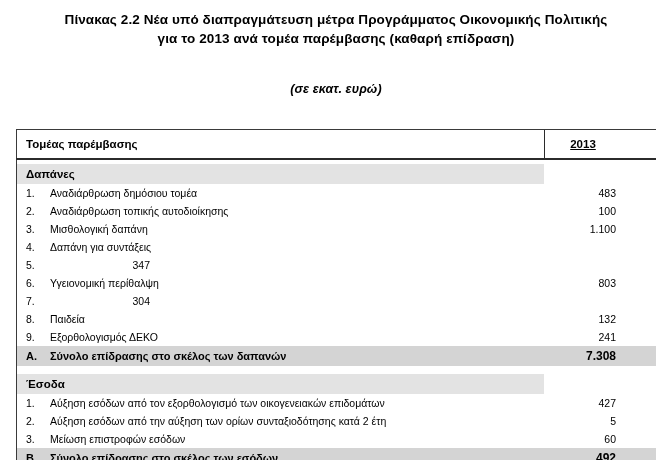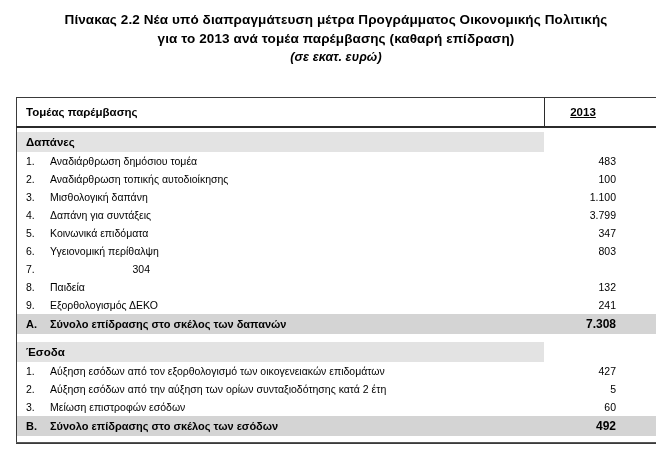--- a/index.html
+++ b/index.html
@@ -30,20 +30,21 @@
   .title-line {
     font-size: 13.5px;
     font-weight: bold;
     line-height: 19px;
     letter-spacing: 0.1px;
   }
   .title-line.sub {
     font-style: italic;
     font-weight: bold;
     font-size: 12.5px;
+    margin-top: 32px;
   }
 
   
   .table-wrap {
     position: relative;
     margin: 16px;
     padding: 0;
   }
 
   .rule-thin {
@@ -270,25 +271,23 @@
         <div class="value">100</div>
       </div>
       <div class="row data-row">
         <div class="num">3.</div>
         <div class="label">Μισθολογική δαπάνη</div>
         <div class="value">1.100</div>
       </div>
       <div class="row data-row">
         <div class="num">4.</div>
         <div class="label">Δαπάνη για συντάξεις</div>
-        <div class="value">3.799</div>
       </div>
       <div class="row data-row">
         <div class="num">5.</div>
-        <div class="label">Κοινωνικά επιδόματα</div>
         <div class="value">347</div>
       </div>
       <div class="row data-row">
         <div class="num">6.</div>
         <div class="label">Υγειονομική περίθαλψη</div>
         <div class="value">803</div>
       </div>
       <div class="row data-row">
         <div class="num">7.</div>
         <div class="value">304</div>

